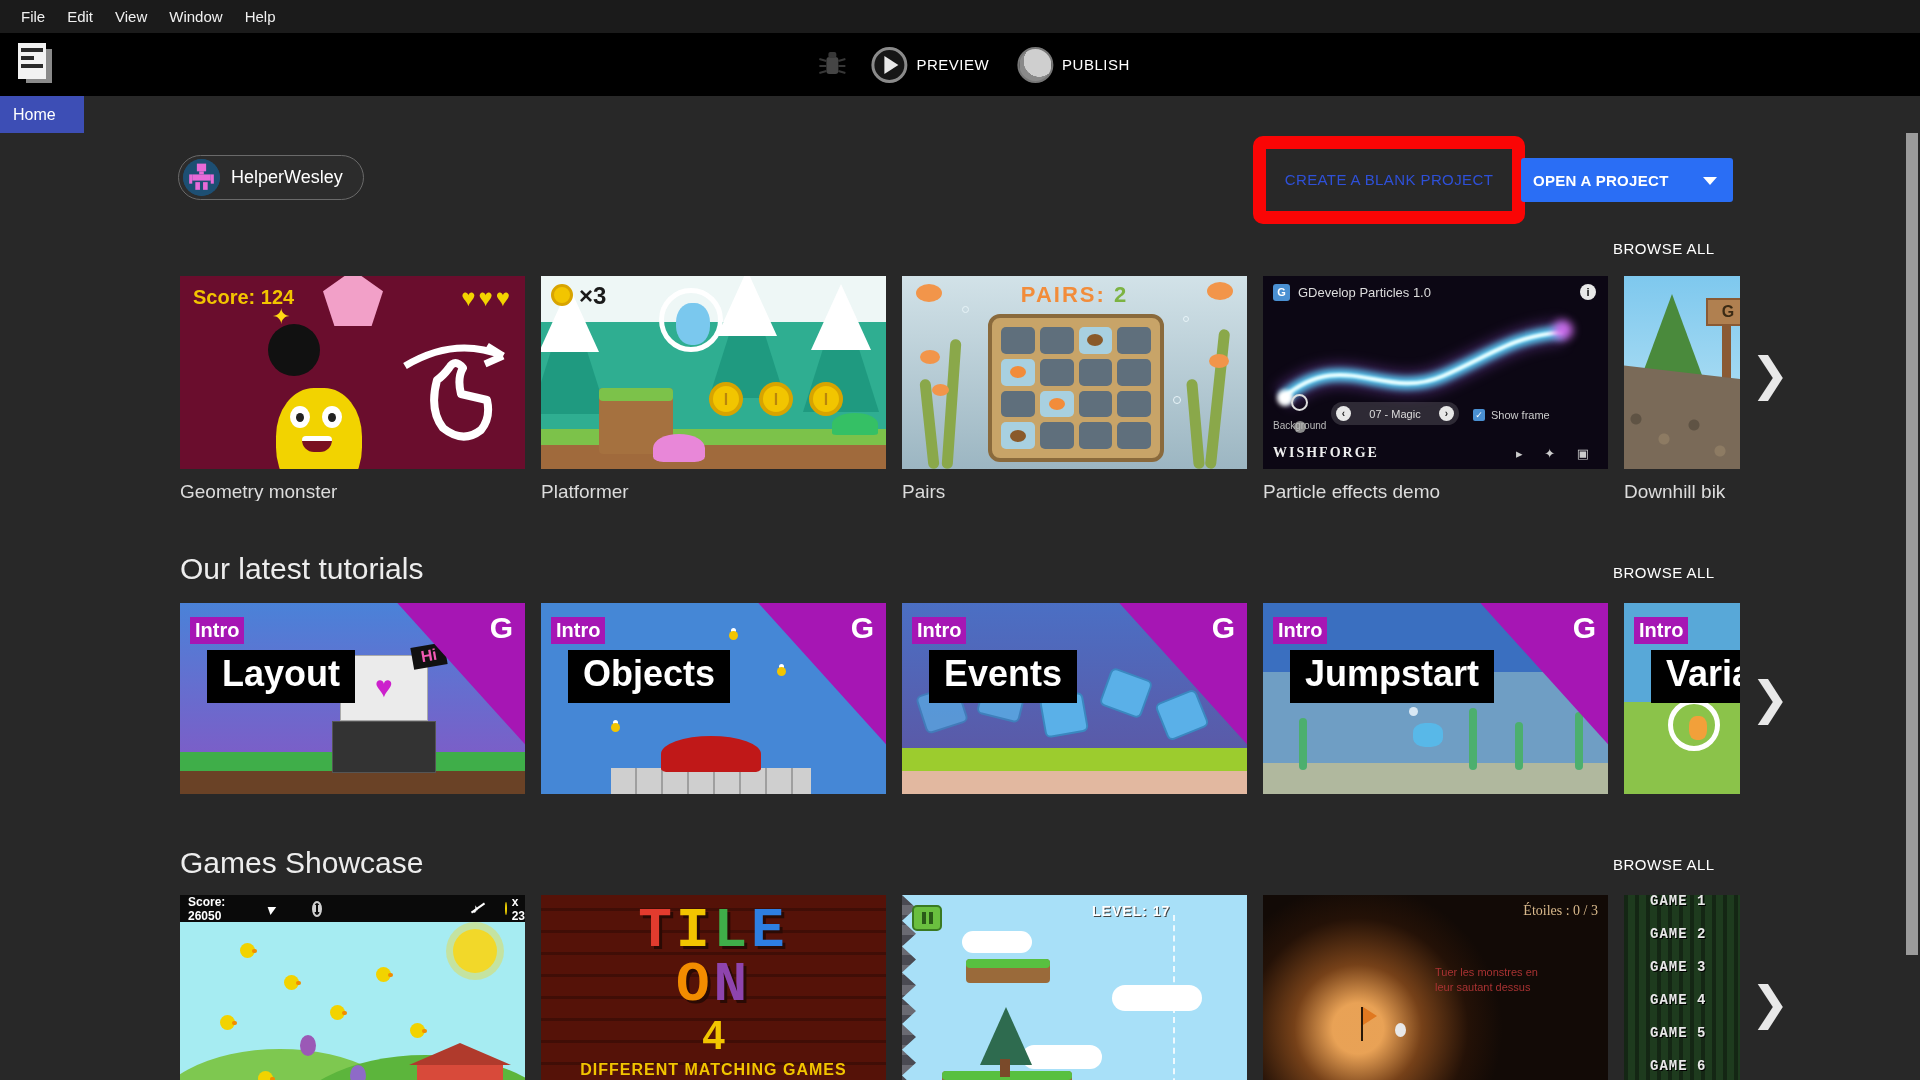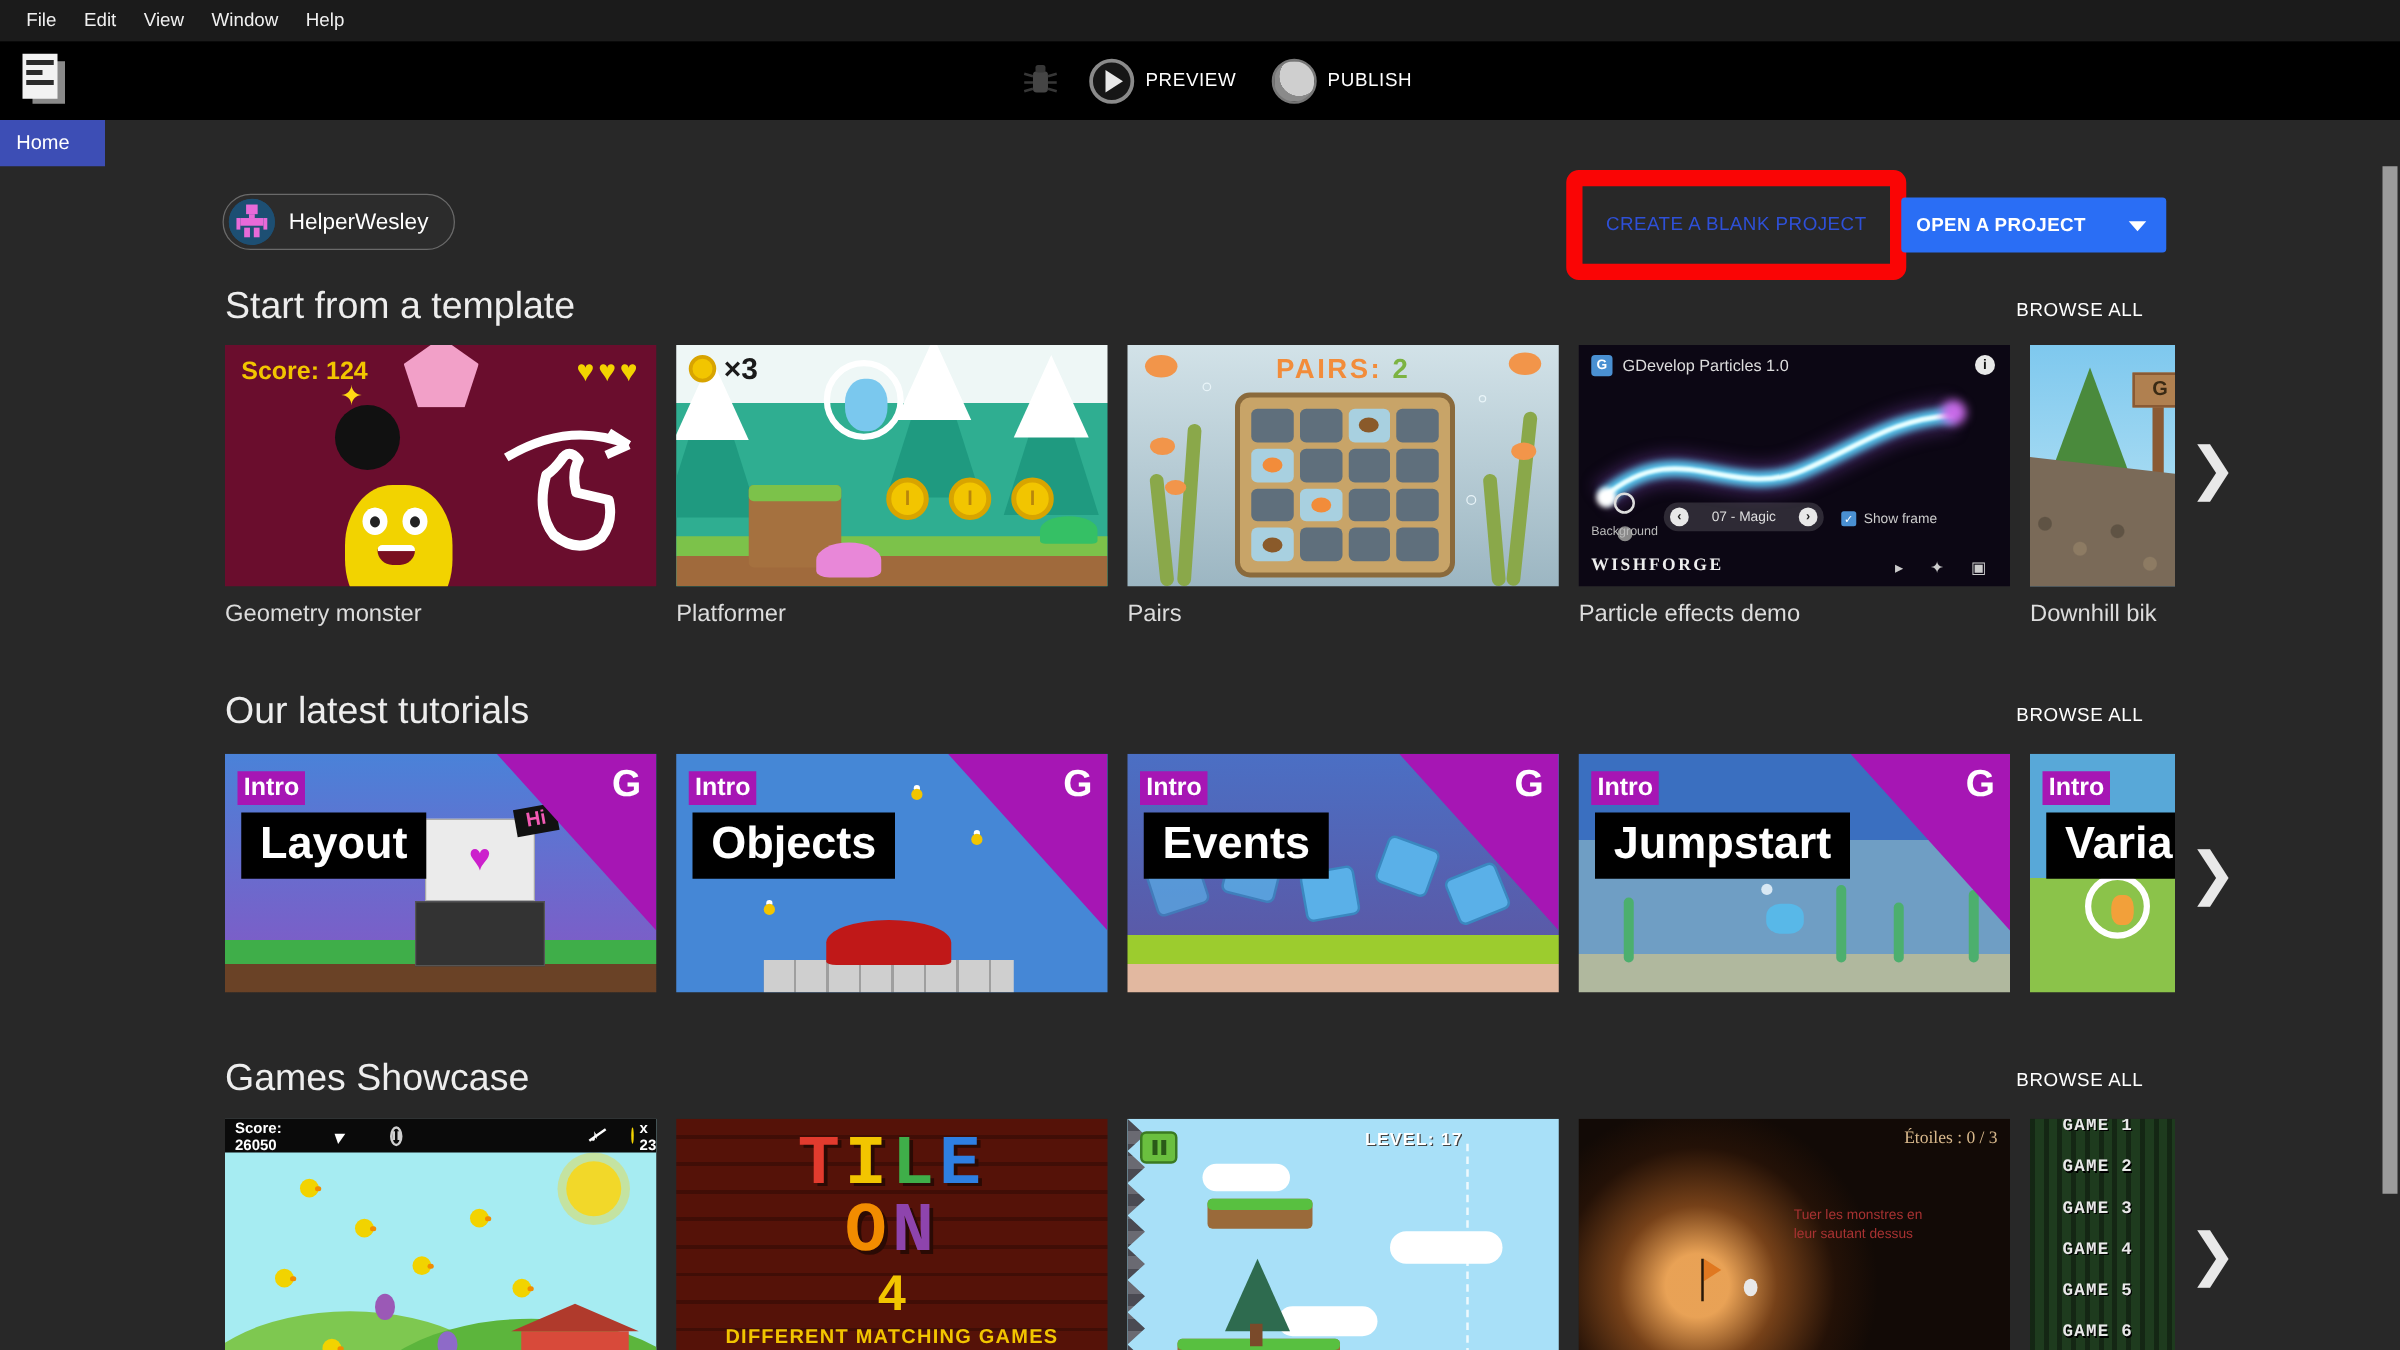--- a/index.html
+++ b/index.html
@@ -164,21 +164,21 @@
                                  radial-gradient(circle 6px at 70px 66px,#5f5344 0 5px,transparent 6px),
                                  radial-gradient(circle 6px at 96px 92px,#8d7b63 0 5px,transparent 6px); }
 
   
   .tut { background:#4587d6; }
   .tut-corner { position:absolute; inset:0; background:#a616b4;
                 clip-path:polygon(63% 0, 100% 0, 100% 74%); }
   .tut-g { position:absolute; top:8px; right:12px; color:#fff; font-size:30px; font-weight:bold; }
   .tut-badge { position:absolute; top:14px; left:10px; background:#a616b4; color:#fff; font-size:20px;
                font-weight:bold; padding:2px 5px; }
-  .tut-title { position:absolute; top:47px; left:13px; background:#000; color:#fff; font-size:36px;
+  .tut-title { position:absolute; top:47px; left:27px; background:#000; color:#fff; font-size:36px;
                font-weight:bold; padding:3px 15px 8px; white-space:nowrap; }
   .tut-layout { background:linear-gradient(#4a82d8, #7a5fc8 78%, #3fae49 78%, #3fae49 88%, #6a4226 88%); }
   .lay-panel { left:160px; top:52px; width:88px; height:66px; background:#ebebeb; border:1px solid #aaa;
                color:#cc20cc; font-size:30px; text-align:center; line-height:62px; }
   .lay-hi { left:232px; top:42px; background:#111; color:#f25ab4; font-weight:bold; font-size:16px;
             padding:2px 9px; transform:rotate(-10deg); }
   .lay-editor { left:152px; top:118px; width:104px; height:52px; background:#333; border:1px solid #555; }
   .tut-objects { background:#4587d6; }
   .obj-bricks { left:70px; bottom:0; width:200px; height:26px;
                 background:repeating-linear-gradient(90deg,#cfcfcf 0 24px,#9f9f9f 24px 26px); }
@@ -345,21 +345,20 @@
   <div class="create-blank">CREATE A BLANK PROJECT</div>
   <div class="red-box"></div>
 
   <div class="open-btn">
     <span>OPEN A PROJECT</span>
     <div class="caret"></div>
   </div>
 
   <div class="scrollbar"></div>
 
-  <div class="sec-title" style="top:228px;">Start from a template</div>
   <div class="browse" style="top:240px;left:1613px;">BROWSE ALL</div>
 
   <div class="row r1" style="top:276px;height:225px;">
     <div class="row-inner">
 
       <div class="card">
         <div class="thumb t-geo">
           <div class="abs geo-score">Score: 124</div>
           <div class="abs geo-pent"></div>
           <div class="abs geo-hearts">♥♥♥</div>

